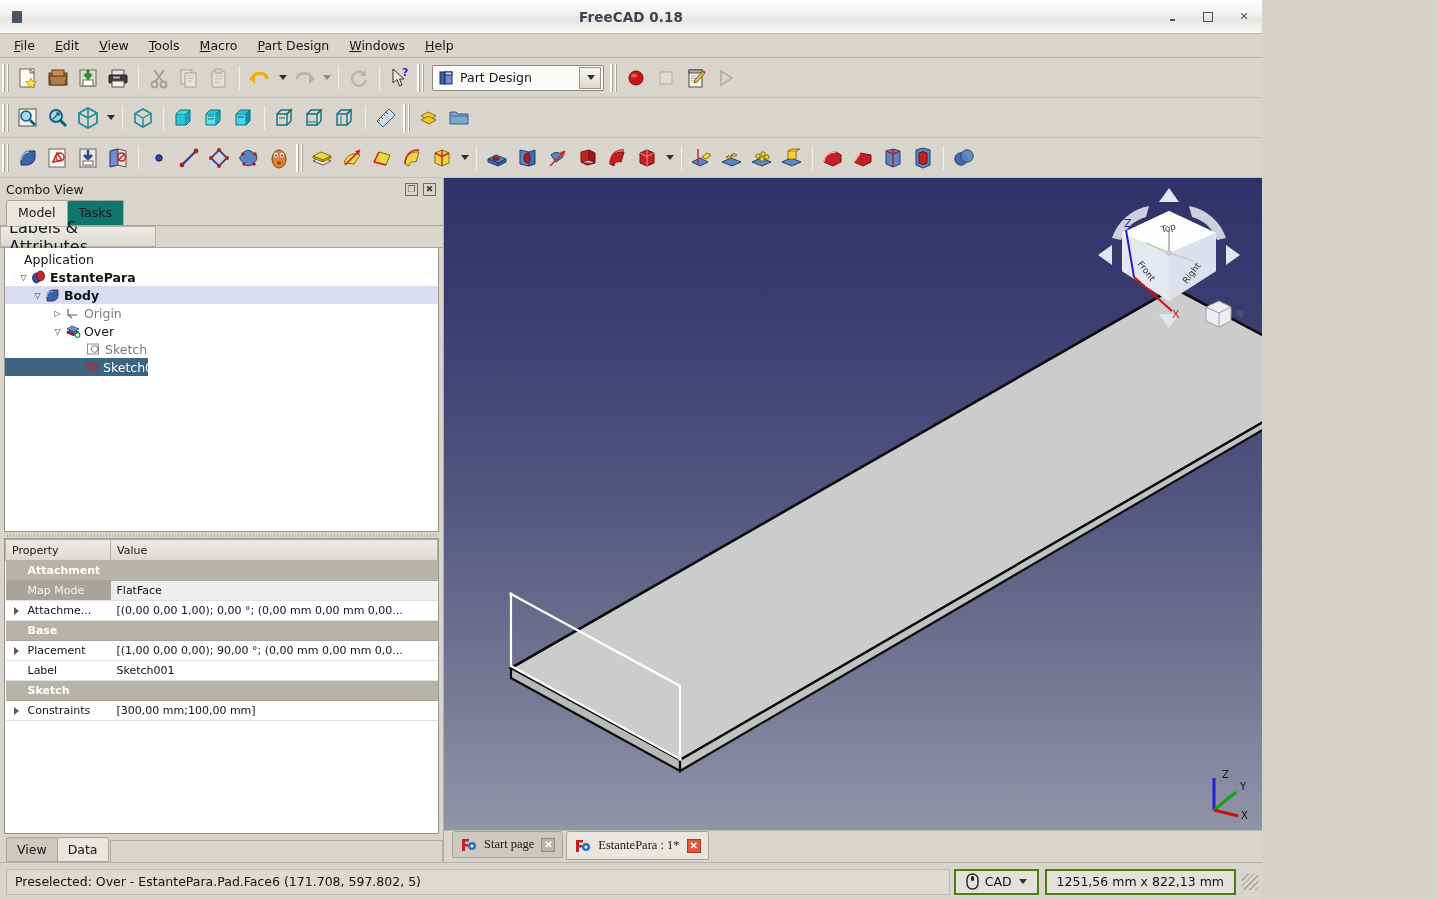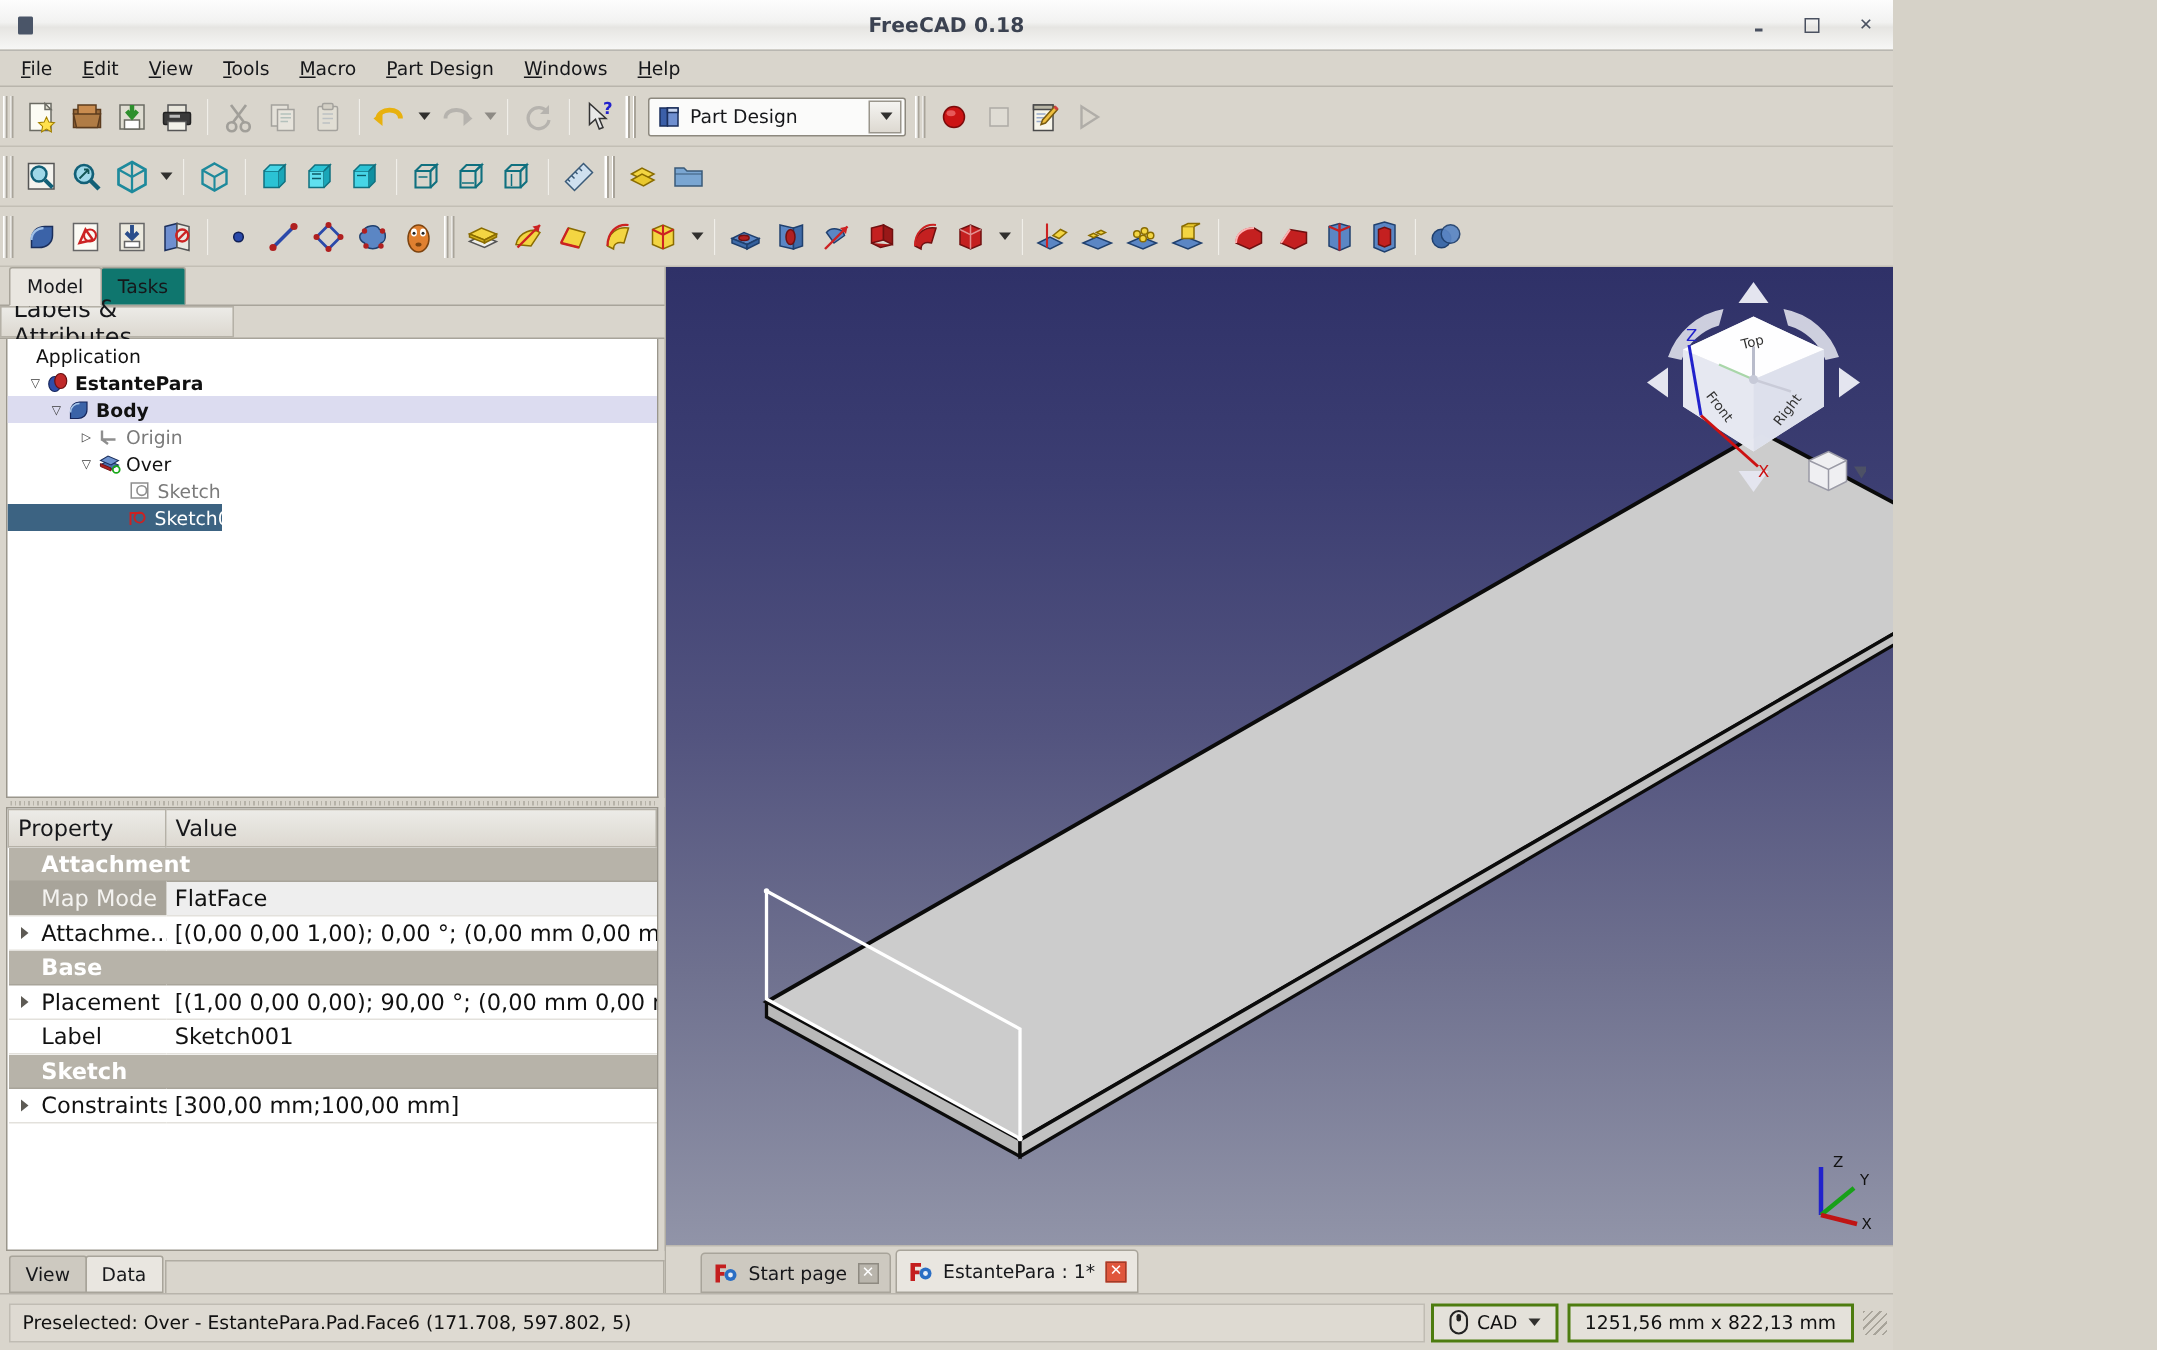--- a/index.html
+++ b/index.html
@@ -101,21 +101,21 @@
   .trow .ico { width:17px; height:15px; margin-right:3px; display:flex; align-items:center; justify-content:center;}
   .trow.sel { background:#3c6382; color:#fff; }
   .trow.hl  { background:#dcdcf0; }
   .trow.dim { color:#7a7a7a; }
 
   .splitterh { height: 6px; background:#d9d5cc; display:flex; align-items:center; justify-content:center;}
   .splitterh::after{content:"";display:block;width:430px;height:3px;
       background:repeating-linear-gradient(to right,#b6b2a8 0 1px,transparent 1px 3px);}
 
   .props { height: 296px; min-height:296px; margin:0 4px; border:1px solid #9a968c; background:#fff; overflow:hidden;}
-  .ptable { width:100%; border-collapse: collapse; font-size:15px; table-layout:fixed;}
+  .ptable { width:100%; border-collapse: collapse; font-size:11px; table-layout:fixed;}
   .ptable th { background: linear-gradient(#ecebe7,#dcd8d0); border:1px solid #b5b1a7;
                font-weight: normal; text-align:left; padding:3px 6px; height:21px; color:#16171a;}
   .ptable td { border-bottom:1px solid #e3e1dc; padding:2px 6px; height:20px; color:#111;
                white-space:nowrap; overflow:hidden; text-overflow:clip;}
   .ptable tr.group td { background:#b7b3a9; color:#ffffff; font-weight:bold; border-bottom:1px solid #a8a49a;}
   .ptable tr.sel td.pname { background:#a8a49a; color:#f4f3f0;}
   .ptable tr.sel td.pval  { background:#eeeeee;}
   td.pname { padding-left:22px; position:relative;}
   td.pname .exp { position:absolute; left:8px; top:50%; transform:translateY(-50%);
                   width:0;height:0;border-top:4px solid transparent;border-bottom:4px solid transparent;
@@ -127,22 +127,22 @@
   .vdtab.active { background:#e9e6e0; }
   .vdfill { flex:1; height:22px; border:1px solid #b0aca2; border-bottom:none; background:#d9d5cc; margin-left:2px;}
 
   
   .viewwrap { flex:1; display:flex; flex-direction:column; min-width:0; }
   .view3d { flex:1; position:relative; overflow:hidden;
             background: linear-gradient(to bottom, #2f3168 0%, #3c3e72 22%, #53547f 48%, #6f718f 72%, #9194a8 100%); }
   .navcube { position:absolute; right:18px; top:5px; width:150px; height:155px;}
   .axiscross { position:absolute; right:8px; bottom:8px; width:56px; height:58px;}
 
-  .viewtabs { height: 32px; background:#d9d5cc; display:flex; align-items:flex-end;
-              padding-left:23px; border-top:1px solid #bdb9b0;}
+  .viewtabs { height: 32px; background:#d9d5cc; display:flex; 
+              padding-left:8px; border-top:1px solid #bdb9b0;font-family:Liberation Serif, serif;}
   .vtab { display:flex; align-items:center; gap:7px; height:27px; padding:0 7px 0 8px;
           border:1px solid #a8a49a; background:#cdc9c0; border-radius:3px 3px 0 0;
           margin-right:3px; font-size:12.5px; color:#16171a;}
   .vtab.active { background:#e9e6e0; height:29px;}
   .xbtn { width:14px;height:14px; display:flex;align-items:center;justify-content:center;
           font-size:10px; font-weight:bold; color:#fff; background:#b9b5ac; border:1px solid #8e8a81;}
   .xbtn.red { background:#e0563c; border-color:#a33b28; }
   .fcicon { width:16px;height:14px; position:relative;}
 
   
@@ -626,20 +626,27 @@
       <svg width="24" height="24" viewBox="0 0 24 24">
           <circle cx="9" cy="13" r="6.2" fill="#3f6ba8" stroke="#20406e"></circle>
           <circle cx="15" cy="10" r="6.2" fill="#5b86c4" stroke="#20406e" opacity=".92"></circle>
         </svg>
     </div>
   </div>
 
   <div class="main">
 
     <div class="combo">
+      <div class="combo-title">
+        <span>Combo View</span>
+        <span class="dockbtns">
+          <span class="dockbtn">❐</span>
+          <span class="dockbtn">✖</span>
+        </span>
+      </div>
 
       <div class="tabstrip">
         <div class="ctab active">Model</div>
         <div class="ctab">Tasks</div>
       </div>
 
       <div class="labels-hdr">
         <div class="cell">Labels &amp; Attributes</div>
       </div>
 

